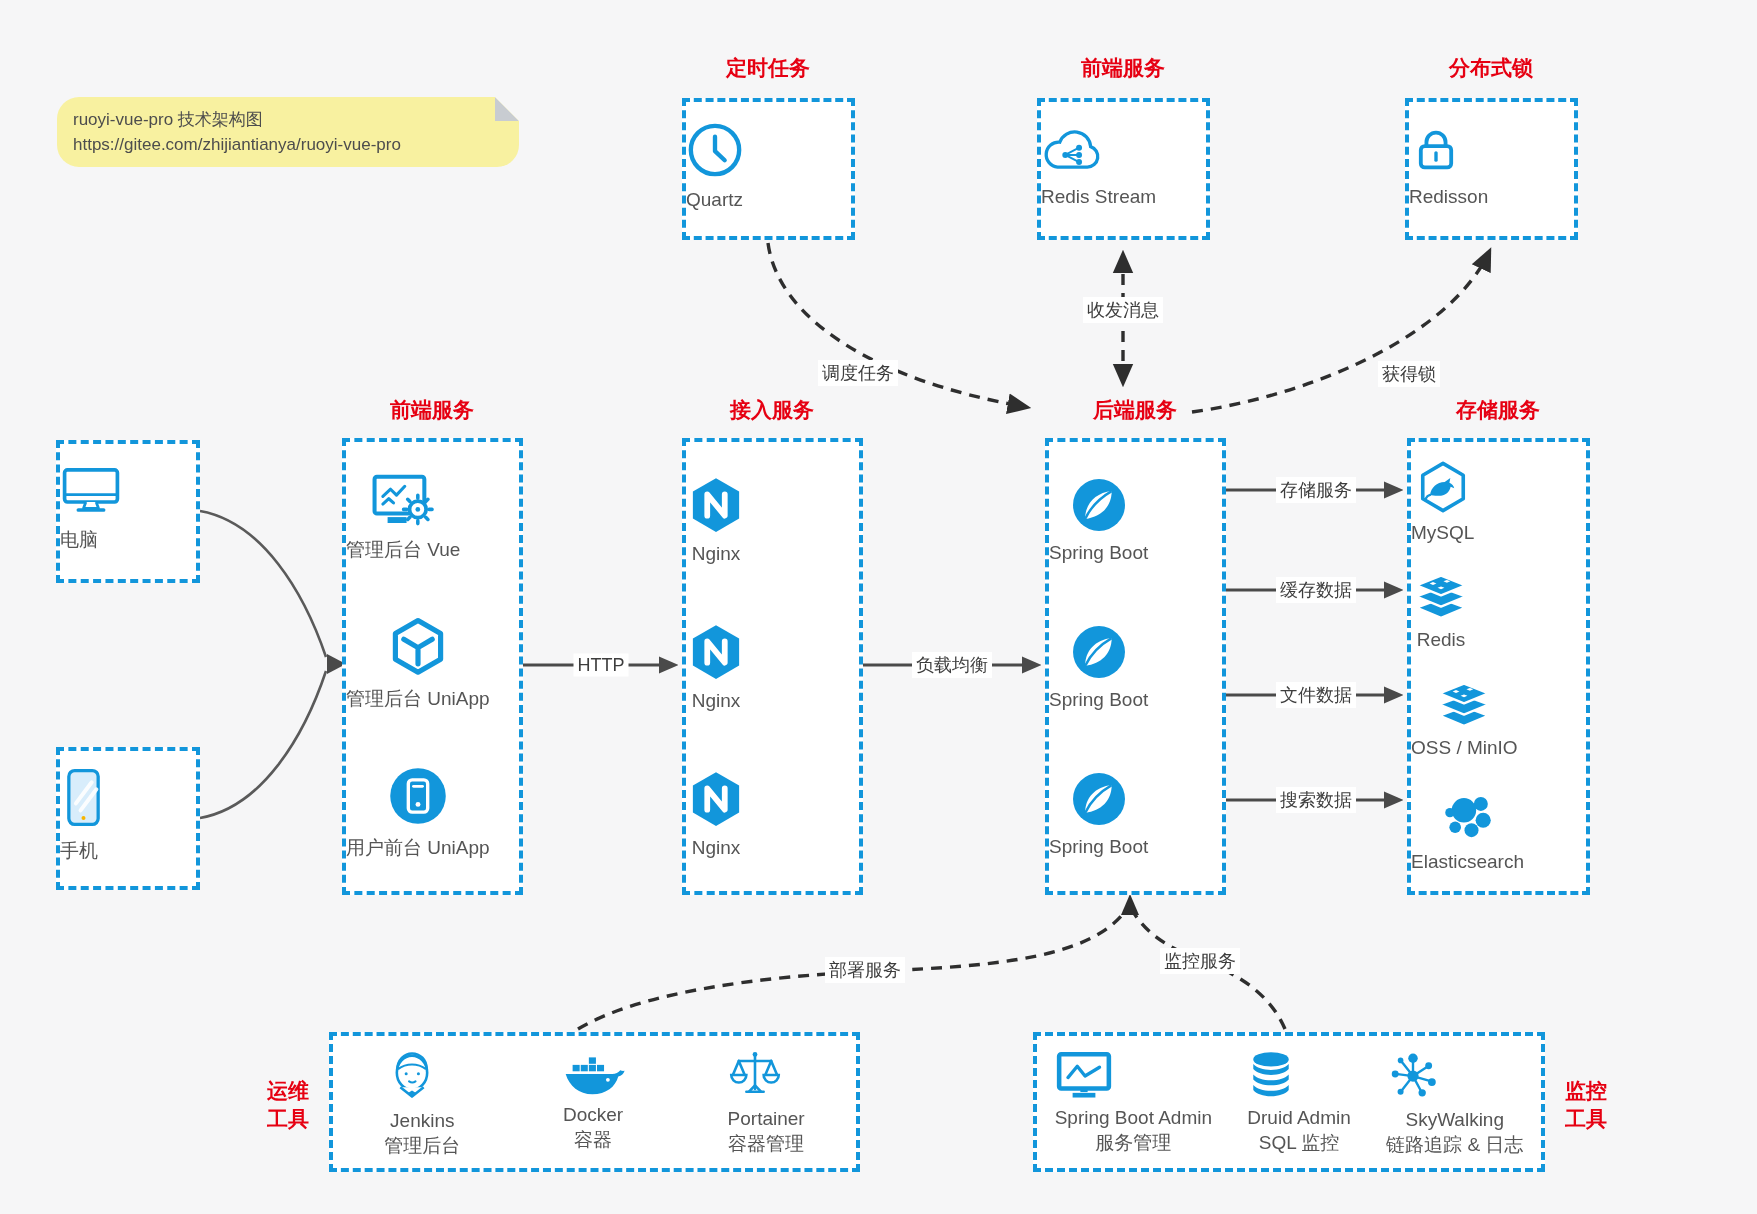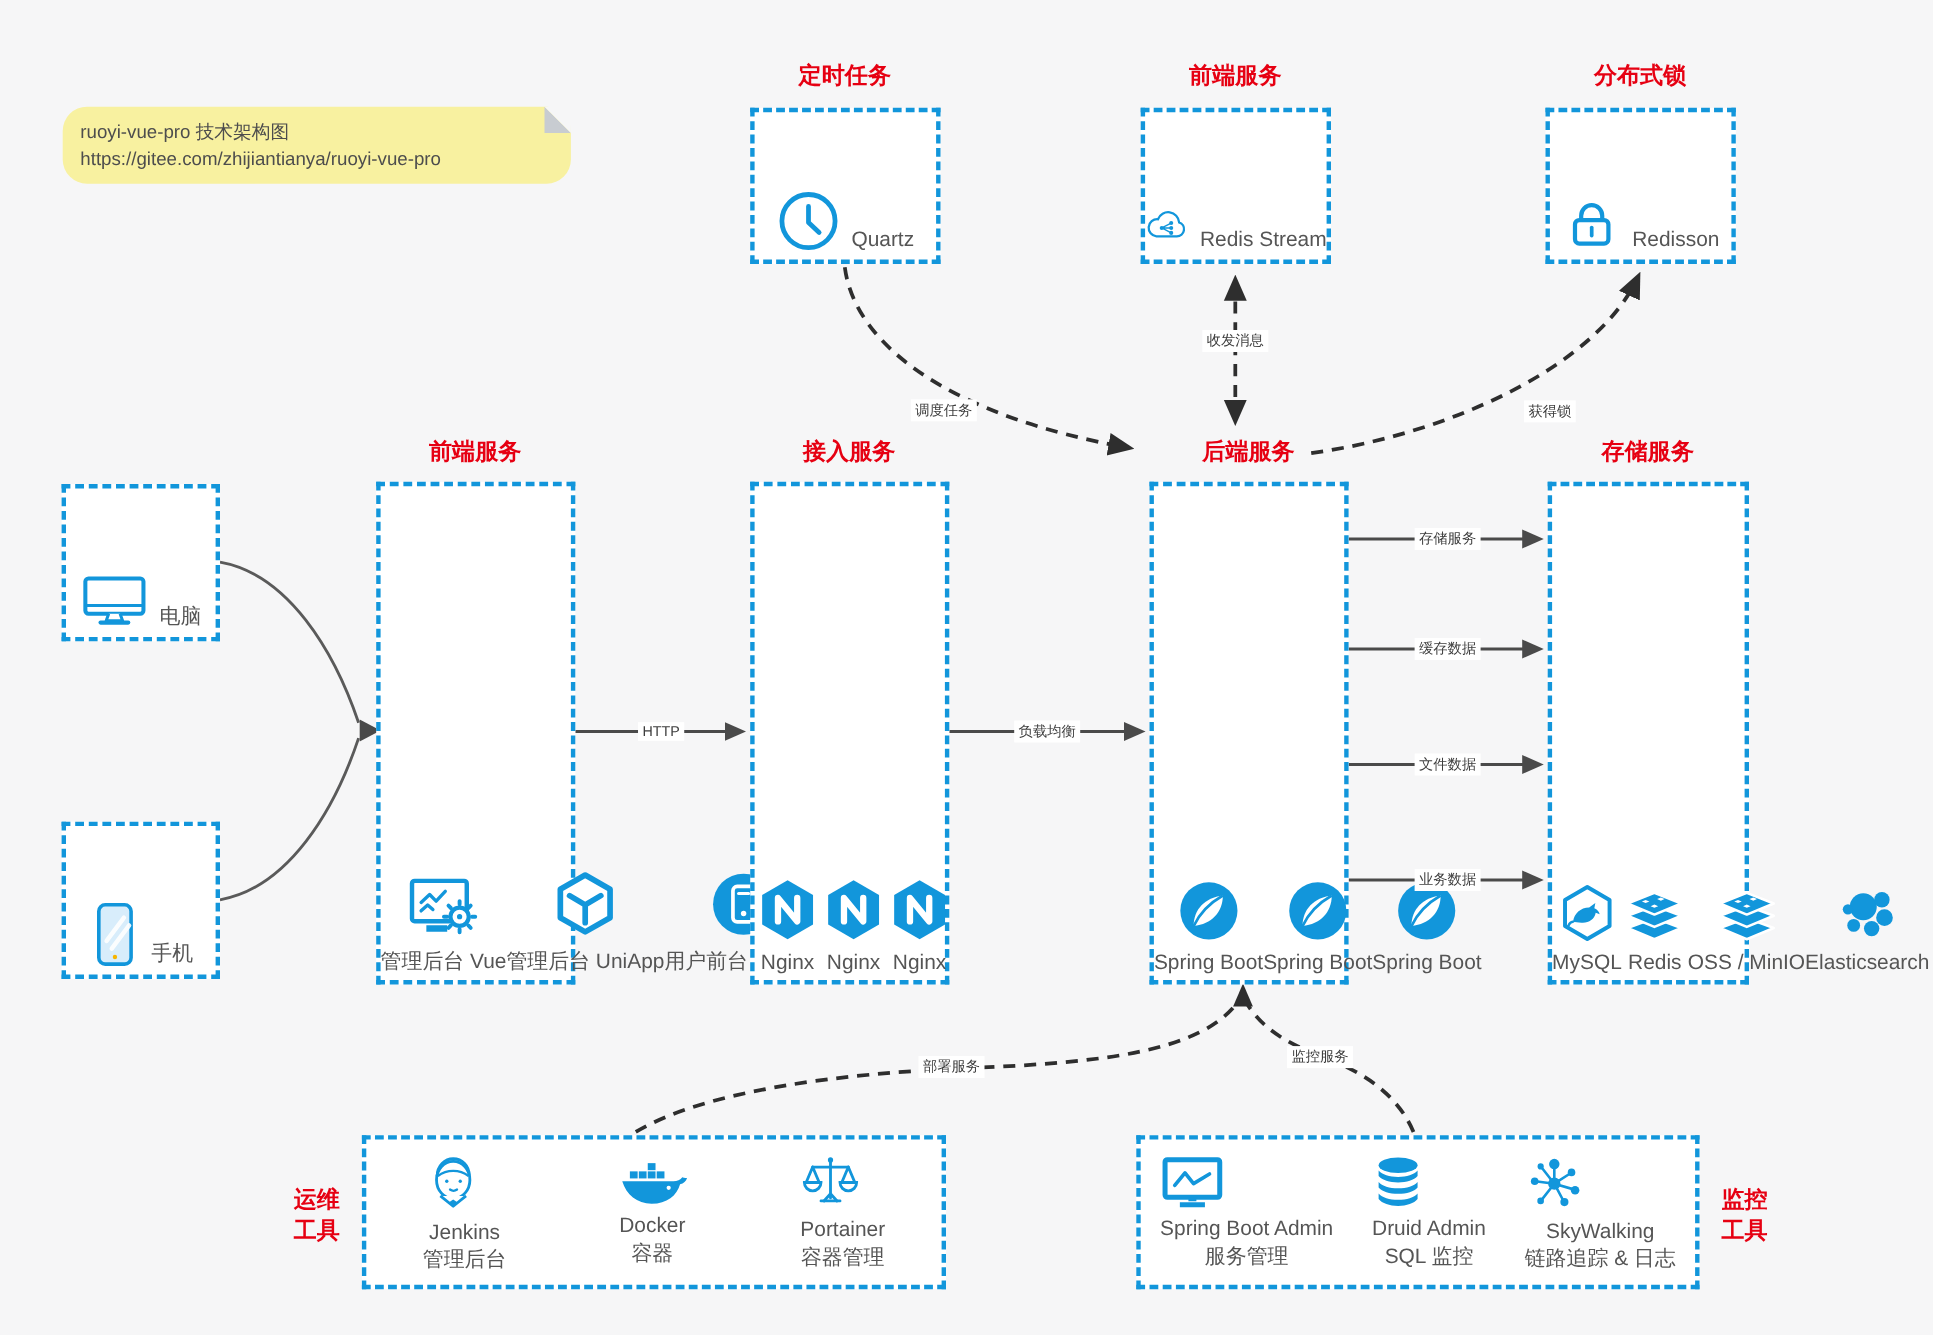--- a/index.html
+++ b/index.html
@@ -1,31 +1,31 @@
 <!DOCTYPE html>
 <html><head>
 <meta charset="utf-8">
 <style>
   html,body{margin:0;padding:0;background:#f6f6f7;font-family:"Liberation Sans","DejaVu Sans",sans-serif;}
   .canvas{position:relative;width:1757px;height:1214px;background:#f6f6f7;overflow:hidden;}
   .wires{position:absolute;left:0;top:0;z-index:1;}
   .box{position:absolute;background:#fff;border:4px dashed #1296db;box-sizing:border-box;z-index:2;
-       display:flex;flex-direction:row;align-items:flex-end;}
+       display:flex;flex-direction:column;align-items:flex-start;}
   .c-box{justify-content:center;gap:10px;padding-bottom:6px;}
   .g-box{justify-content:space-around;padding:4px 0;}
   .b-box{flex-direction:row;justify-content:space-around;align-items:center;}
   .item{display:flex;flex-direction:column;align-items:center;gap:8px;}
   .b-item{display:flex;flex-direction:column;align-items:flex-start;gap:5px;}
   .lbl{font-size:19px;color:#555;white-space:nowrap;}
   .b-name,.b-desc{font-size:19px;color:#555;line-height:25px;white-space:nowrap;text-align:center;}
   .t-title,.g-title{position:absolute;transform:translateX(-50%);color:#e60012;font-size:21px;font-weight:bold;z-index:2;white-space:nowrap;}
   .t-title{top:54px;}
   .g-title{top:396px;}
   .side-label{position:absolute;color:#e60012;font-size:21px;font-weight:bold;line-height:28px;text-align:center;z-index:2;width:60px;}
-  .elabel{position:absolute;transform:translate(-50%,-50%);font-size:13px;color:#3d3d3d;background:#fff;
+  .elabel{position:absolute;transform:translate(-50%,-50%);font-size:18px;color:#3d3d3d;background:#fff;
           padding:1px 4px;z-index:3;white-space:nowrap;}
   .note{position:absolute;left:57px;top:97px;width:462px;box-sizing:border-box;background:#f8f1a0;
         padding:10px 16px;font-size:17px;line-height:25px;color:#4d4d4d;z-index:2;border-radius:22px;}
   .fold-cut{position:absolute;top:0;right:0;width:0;height:0;border-top:24px solid #f6f6f7;border-left:24px solid transparent;}
   .fold-tri{position:absolute;top:0;right:0;width:0;height:0;border-bottom:24px solid #c8ccd1;border-right:24px solid transparent;}
   svg.ic{display:block;}
 </style>
 </head>
 <body>
 
@@ -420,20 +420,20 @@
   <div class="side-label" style="left:1556px;top:1077px">
     <div>监控</div>
     <div>工具</div>
   </div>
 
   <div class="elabel" style="left:601px;top:665px">HTTP</div>
   <div class="elabel" style="left:952px;top:665px">负载均衡</div>
   <div class="elabel" style="left:1316px;top:490px">存储服务</div>
   <div class="elabel" style="left:1316px;top:590px">缓存数据</div>
   <div class="elabel" style="left:1316px;top:695px">文件数据</div>
-  <div class="elabel" style="left:1316px;top:800px">业务数据</div>
+  <div class="elabel" style="left:1316px;top:800px">搜索数据</div>
   <div class="elabel" style="left:858px;top:373px">调度任务</div>
   <div class="elabel" style="left:1123px;top:310px">收发消息</div>
   <div class="elabel" style="left:1409px;top:374px">获得锁</div>
   <div class="elabel" style="left:865px;top:970px">部署服务</div>
   <div class="elabel" style="left:1200px;top:961px">监控服务</div>
 
 </div>
 
 </body></html>

